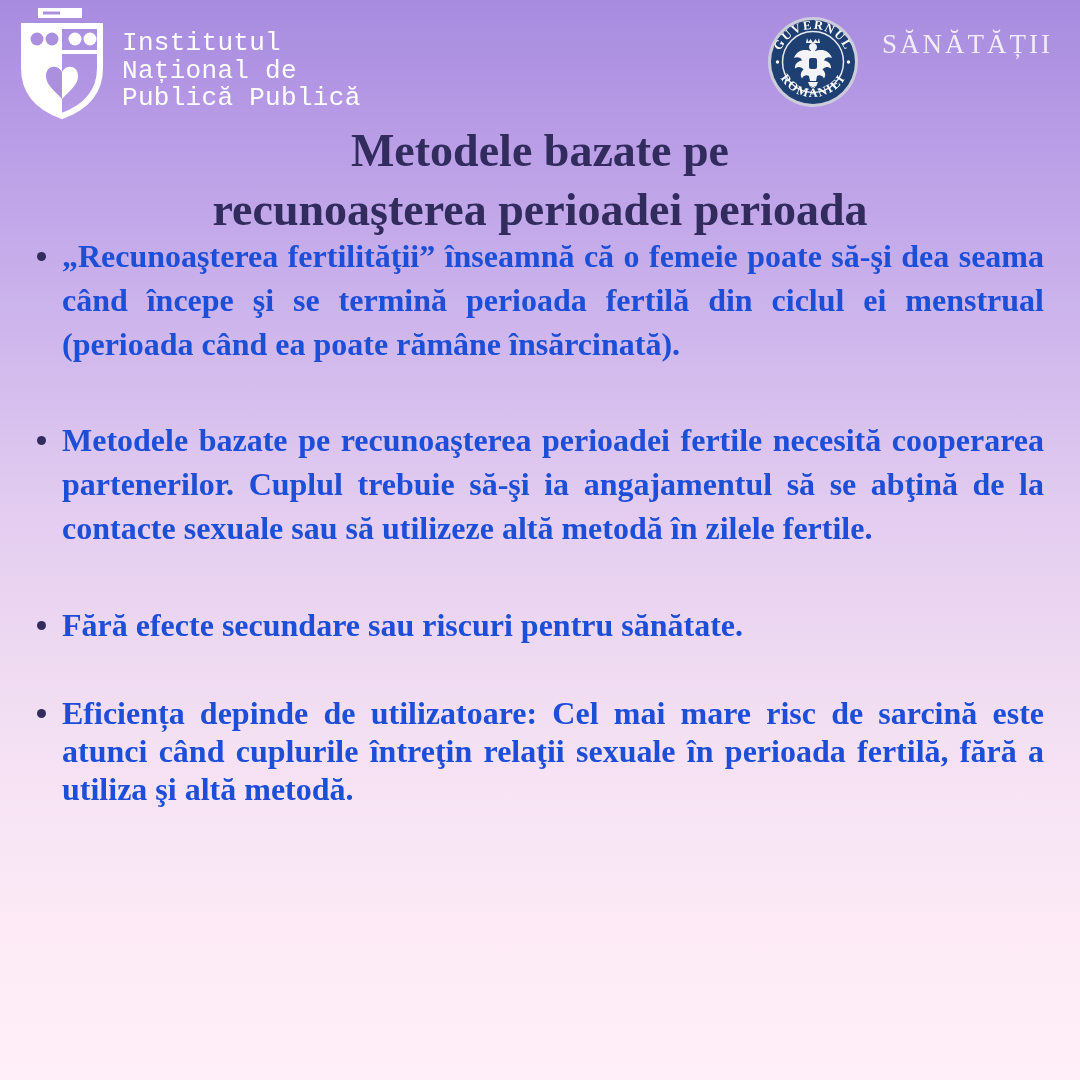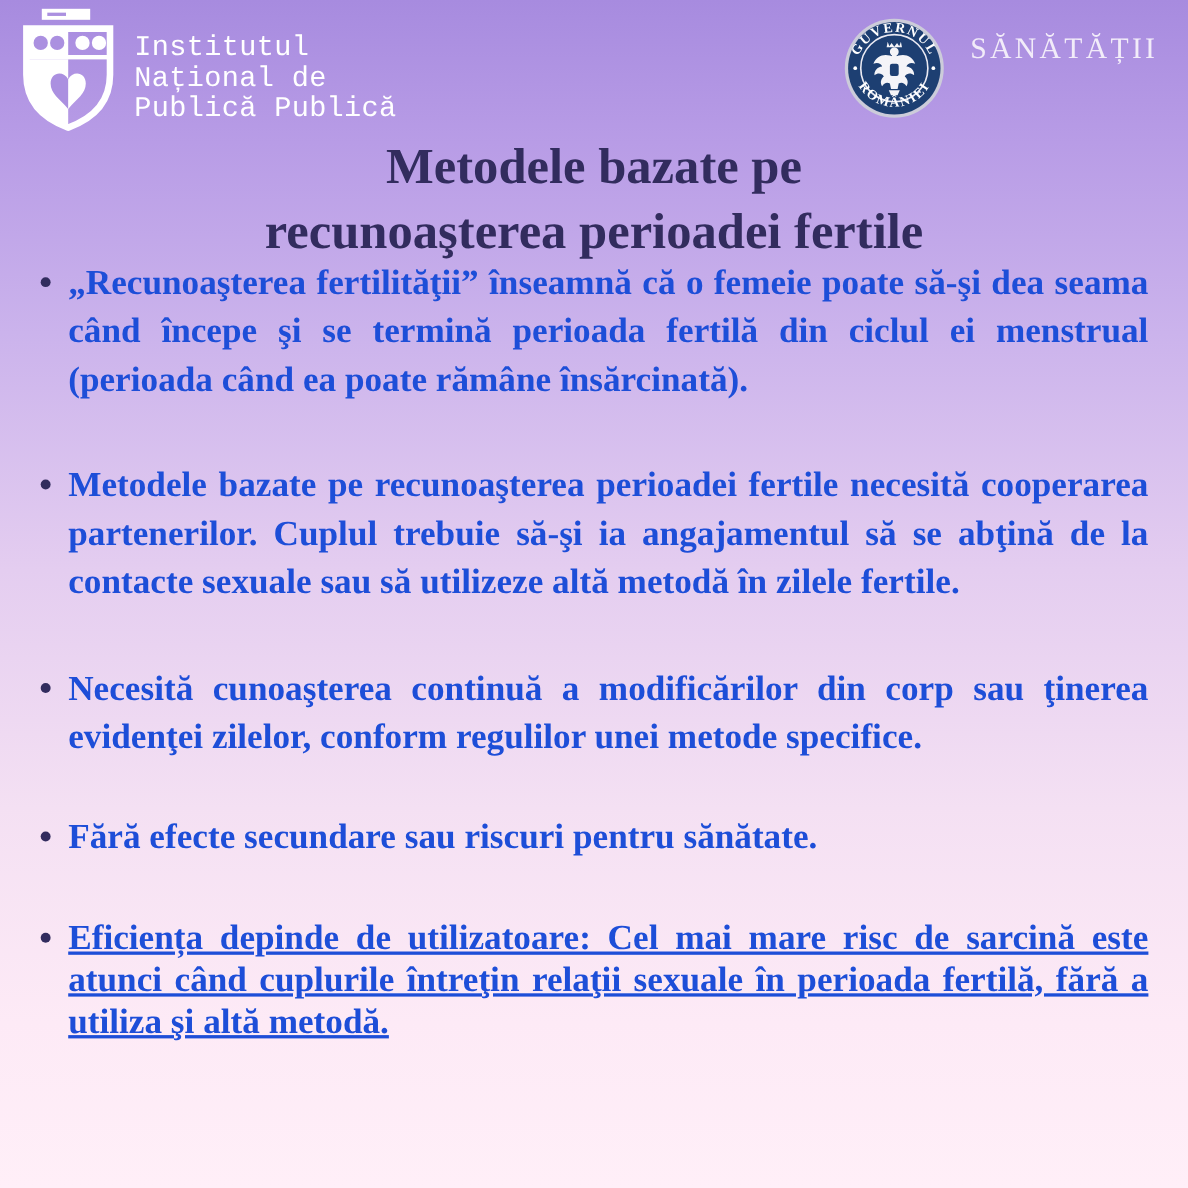--- a/index.html
+++ b/index.html
@@ -122,22 +122,21 @@
     <rect x="42" y="42" width="8" height="11" rx="2" fill="#1d3f72"></rect>
   </svg>
 </div>
 
 <div class="ministry">
   <div>SĂNĂTĂȚII</div>
 </div>
 
 <h1 class="title">
   <div>Metodele bazate pe</div>
-  <div>recunoaşterea perioadei fertile</div>
+  <div>recunoaşterea perioadei perioada</div>
 </h1>
 
 <ul class="content">
   <li>„Recunoaşterea fertilităţii” înseamnă că o femeie poate să-şi dea seama când începe şi se termină perioada fertilă din ciclul ei menstrual (perioada când ea poate rămâne însărcinată).</li>
   <li>Metodele bazate pe recunoaşterea perioadei fertile necesită cooperarea partenerilor. Cuplul trebuie să-şi ia angajamentul să se abţină de la contacte sexuale sau să utilizeze altă metodă în zilele fertile.</li>
-  <li>Necesită cunoaşterea continuă a modificărilor din corp sau ţinerea evidenţei zilelor, conform regulilor unei metode specifice.</li>
   <li>Fără efecte secundare sau riscuri pentru sănătate.</li>
   <li>Eficiența depinde de utilizatoare: Cel mai mare risc de sarcină este atunci când cuplurile întreţin relaţii sexuale în perioada fertilă, fără a utiliza şi altă metodă.</li>
 </ul>
 
 </body></html>

